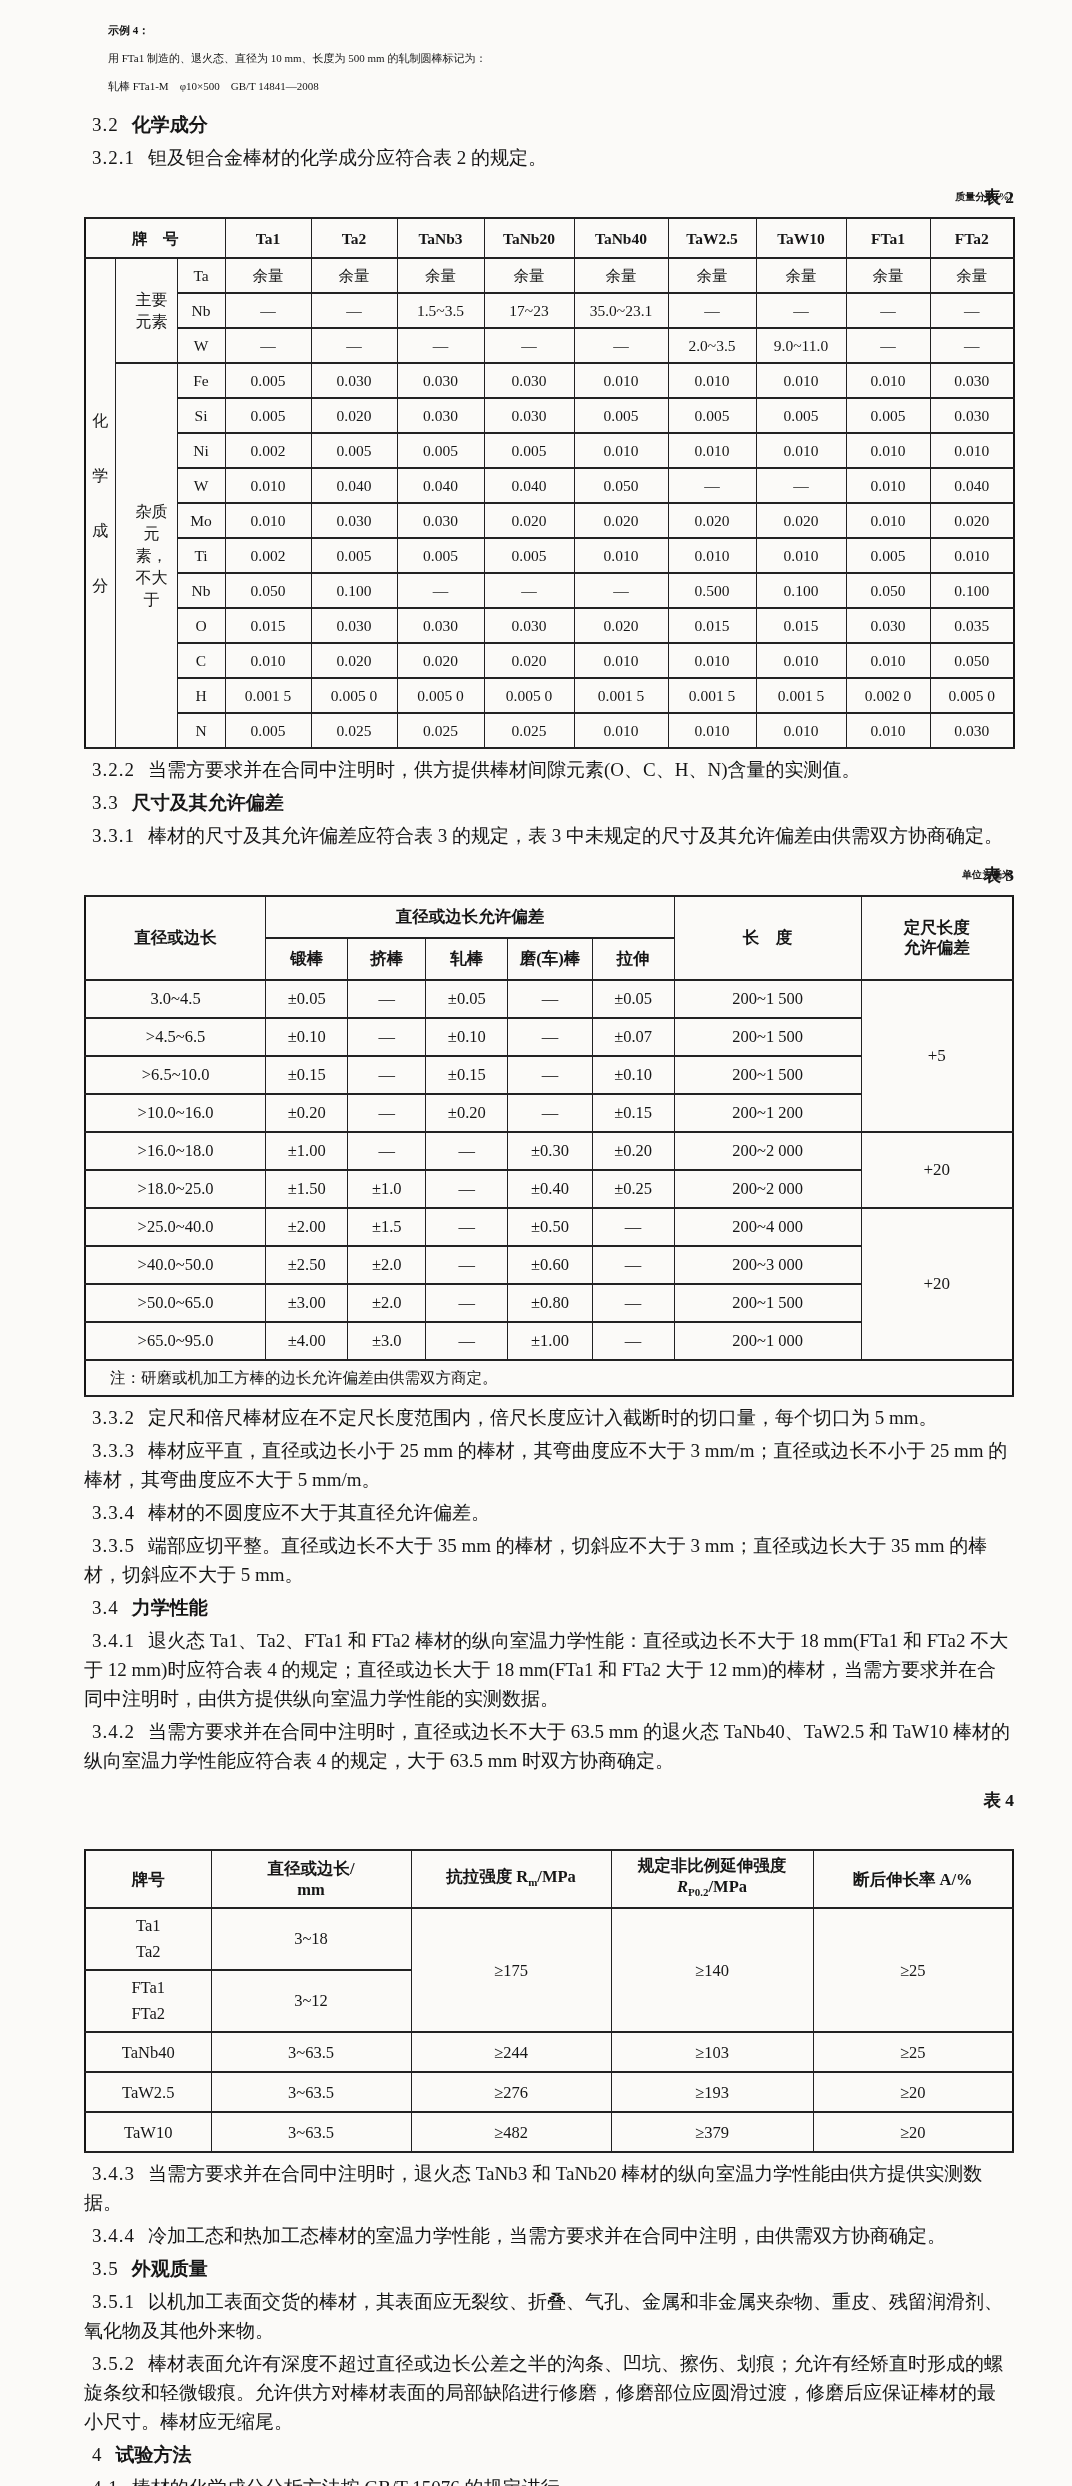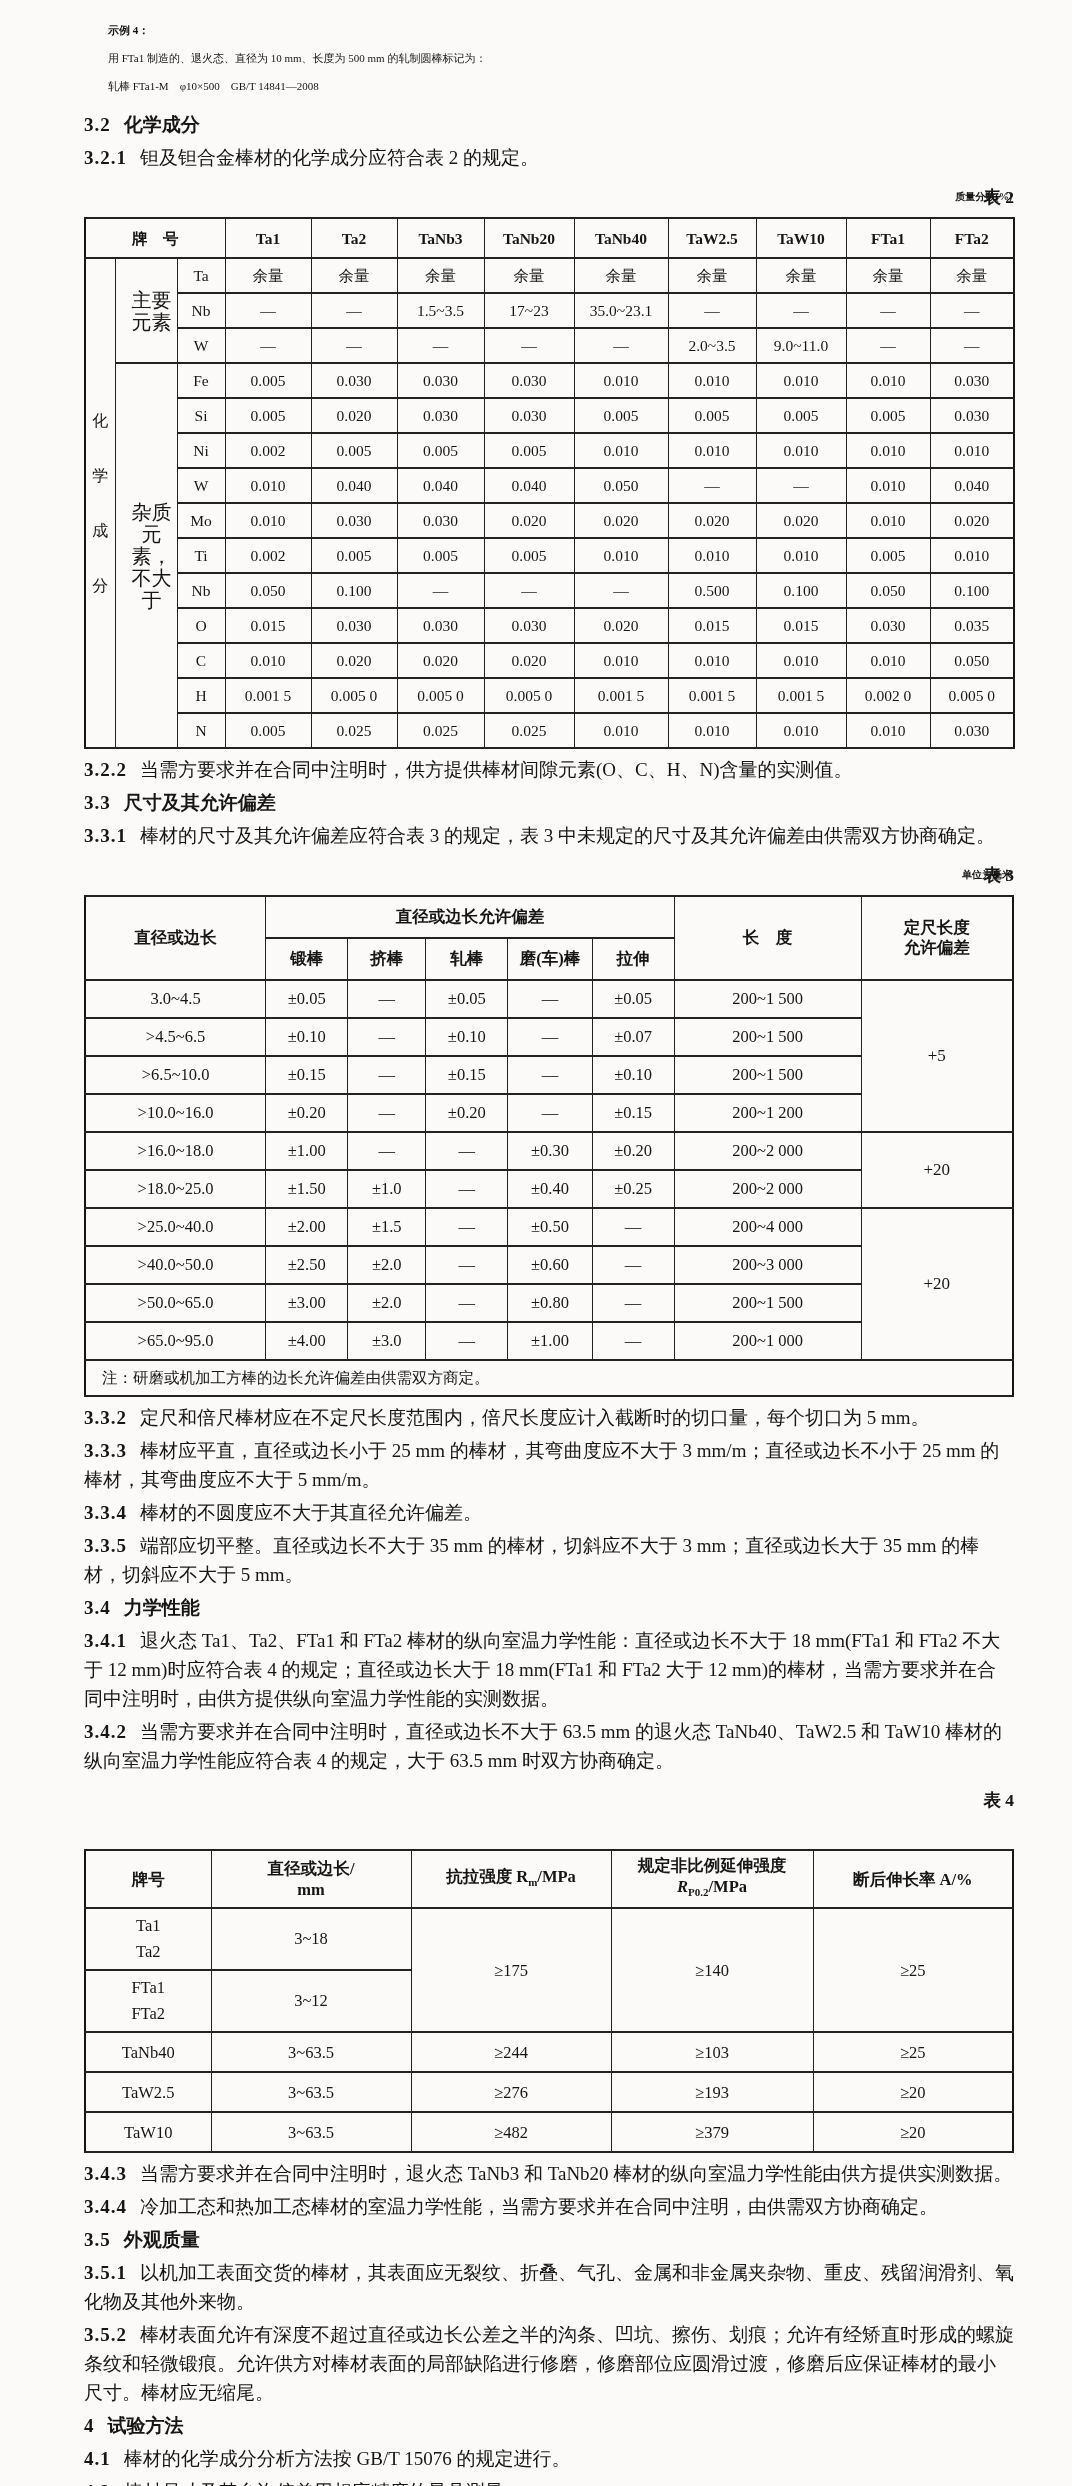--- a/index.html
+++ b/index.html
@@ -5,21 +5,21 @@
   html,body{margin:0;padding:0;}
   body{width:1072px;background:#f7f6f3;}
   .page{
     box-sizing:border-box;width:1072px;min-height:2486px;
     padding:16px 58px 40px 84px;background:#fbfaf8;color:#161616;
     font-family:"Liberation Serif","DejaVu Serif",serif;
     font-size:19px;line-height:29px;
   }
   
   p.clause{margin:4px 0;}
-  .num{font-weight:bold;margin-right:13px;letter-spacing:1px;white-space:nowrap;}
+  .num{font-weight:normal;margin-right:13px;letter-spacing:1px;white-space:nowrap;margin-left:8px;}
   .heading{font-weight:bold;margin:8px 0;}
   .chapter{margin:36px 0 30px;}
   .example{font-size:11px;line-height:27px;margin:0 0 10px 24px;}
   .example div{margin:1px 0;}
   .example .lbl{font-weight:bold;}
   
   .cap-row{position:relative;text-align:right;font-weight:bold;
     font-size:17.5px;margin:12px 0 7px;height:26px;line-height:26px;}
   .cap-unit{position:absolute;right:2px;top:0;font-size:10px;font-weight:bold;}
   
@@ -27,26 +27,26 @@
     border:2.5px solid #151515;margin:0 0 6px 0;}
   th,td{border:1px solid #222;border-top-width:2px;border-bottom-width:2px;
     text-align:center;vertical-align:middle;padding:2px 2px;overflow:hidden;}
   th{font-weight:bold;}
   .t2{font-size:15.5px;line-height:19px;}
   .t2 th{height:34px;}
   .t2 td{height:29px;}
   .t2 .vcell{padding:0;}
   .vtext{display:flex;flex-direction:column;align-items:center;justify-content:center;
     gap:36px;font-size:16px;}
-  .gcell{white-space:pre-line;font-size:20px;line-height:22px;padding-left:13px;}
+  .gcell{white-space:pre-line;font-size:16px;line-height:22px;padding-left:13px;}
   .t3{font-size:16.5px;line-height:20px;}
   .t3 th{height:36px;}
   .t3 td{height:32px;}
   .pre{white-space:pre-line;}
-  .t3 .note-cell{text-align:left;padding-left:16px;font-size:15.5px;height:30px;}
+  .t3 .note-cell{text-align:left;padding-left:24px;font-size:15.5px;height:30px;}
   .t4{font-size:16.5px;line-height:21px;margin-top:36px;}
   .t4 th{height:38px;padding:4px 2px;}
   .t4 td{height:34px;}
   .t4 .tall{height:56px;white-space:pre-line;line-height:26px;}
   sub{font-size:11px;}
   .fixcell{font-size:17px;}
 </style>
 </head>
 <body>
 

